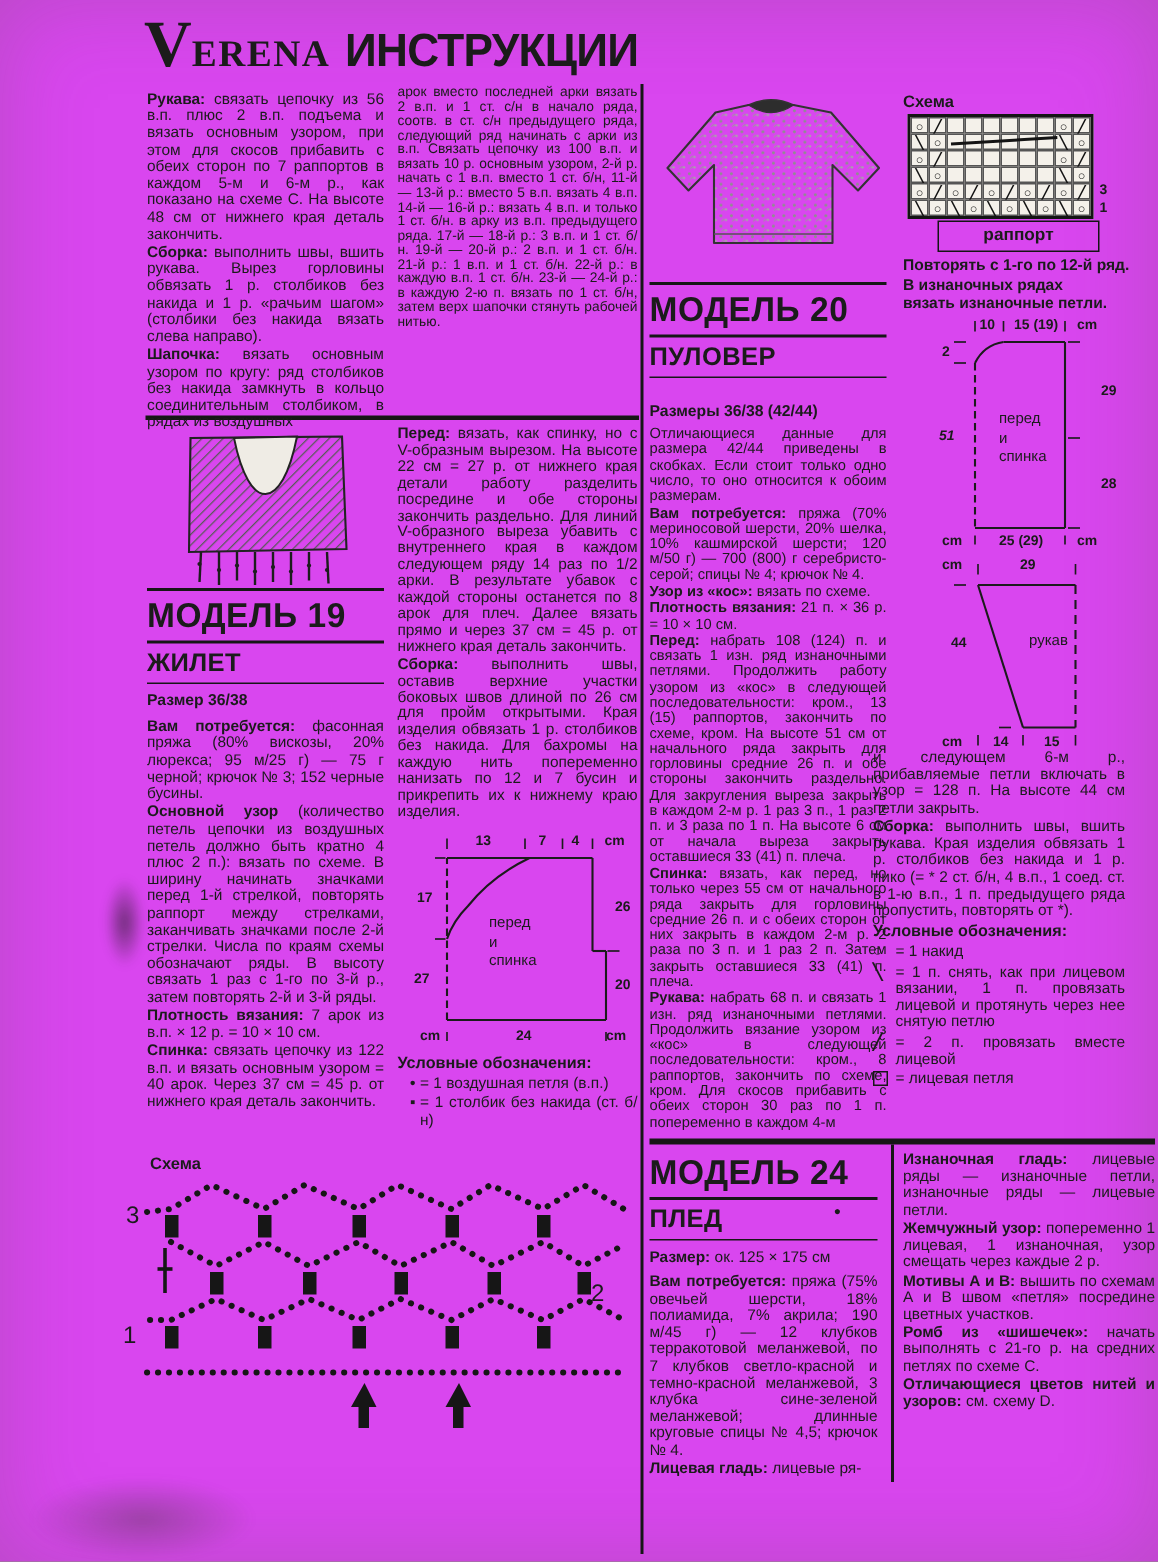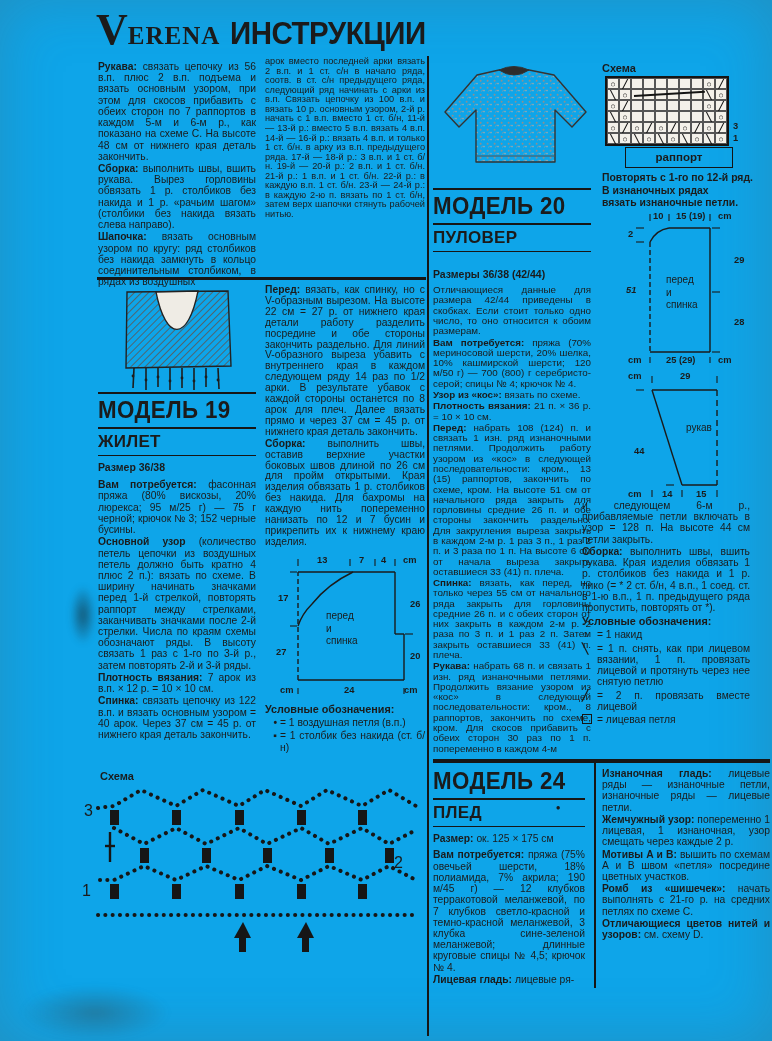--- a/index.html
+++ b/index.html
@@ -1,16 +1,16 @@
 <!DOCTYPE html>
 <html><head>
 <meta charset="utf-8">
 <style>
   html,body{margin:0;padding:0;background:#8f8c86;}
-  #page{position:relative;width:772px;height:1041px;background:#0ea5e9;overflow:hidden;
+  #page{position:relative;width:772px;height:1041px;background:#d946ef;overflow:hidden;
         font-family:"Liberation Sans",sans-serif;color:#1b1b1b;
         box-shadow:inset 0 0 60px rgba(90,85,75,.25);}
   .abs{position:absolute;}
   .t{font-size:10.3px;line-height:1.09;text-align:justify;margin:0 0 1px 0;}
   .t b{font-weight:bold;}
   .t9{font-size:9.2px;line-height:1.04;}
   .t98{font-size:9.8px;line-height:1.05;}
   .rule{background:#161616;}
   .mh{font-weight:bold;font-size:23px;letter-spacing:.4px;transform:scaleX(.97);transform-origin:left;}
   .msub{font-weight:bold;font-size:17px;letter-spacing:.3px;}
@@ -373,21 +373,21 @@
           <line x1="111" y1="10" x2="111" y2="17"></line>
         <line x1="30" y1="24" x2="38" y2="24"></line>
           <line x1="60" y1="119" x2="68" y2="119"></line>
         <line x1="46" y1="124" x2="46" y2="131"></line>
           <line x1="76" y1="124" x2="76" y2="131"></line>
           <line x1="111" y1="124" x2="111" y2="131"></line>
       </g>
     </svg>
     <span class="m" style="left:22px;top:6px;">cm</span>
     <span class="m" style="left:74px;top:6px;">29</span>
-    <span class="m" style="left:28px;top:81px;">44</span>
+    <span class="m" style="left:28px;top:58px;">44</span>
     <span class="dlabel" style="left:80px;top:56px;">рукав</span>
     <span class="m" style="left:22px;top:124px;">cm</span>
     <span class="m" style="left:56px;top:124px;">14</span>
     <span class="m" style="left:90px;top:124px;">15</span>
   </div>
 
   <div class="abs" style="left:582px;top:500px;width:168px;">
     <p class="t"><b></b> <span>и следующем 6-м р., прибавляемые петли включать в узор = 128 п. На высоте 44 см петли закрыть.</span></p>
     <p class="t"><b>Сборка:</b> <span>выполнить швы, вшить рукава. Края изделия обвязать 1 р. столбиков без накида и 1 р. пико (= * 2 ст. б/н, 4 в.п., 1 соед. ст. в 1-ю в.п., 1 п. предыдущего ряда пропустить, повторять от *).</span></p>
     <div style="font-weight:bold;font-size:10.8px;margin:2px 0;">Условные обозначения:</div>

